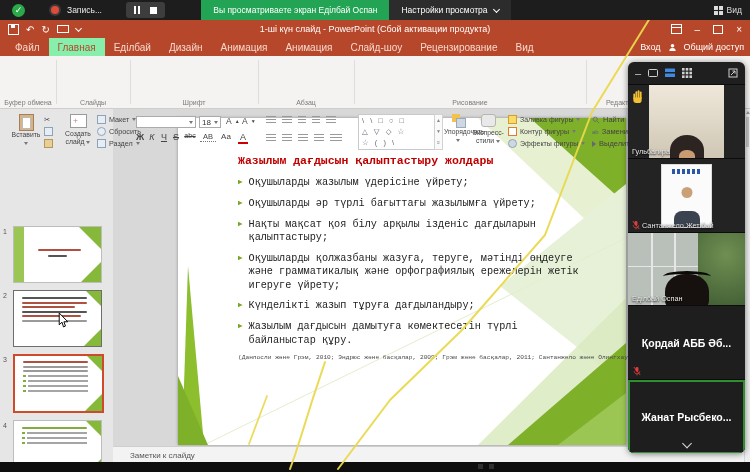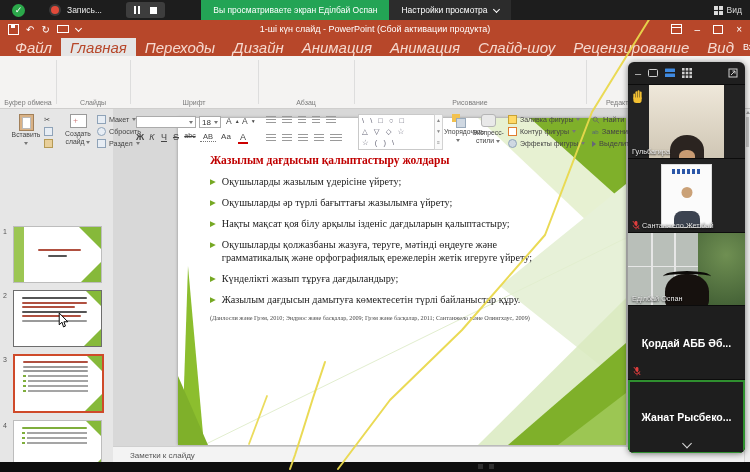--- a/index.html
+++ b/index.html
@@ -24,22 +24,22 @@
   .saveic{width:9px;height:9px;border:1px solid #fff;position:relative;display:inline-block;}
   .saveic:before{content:"";position:absolute;left:2px;top:0;width:4px;height:3px;background:#fff;}
   .scric{width:10px;height:6px;border:1px solid #fff;display:inline-block;}
   .wtitle{position:absolute;left:0;right:0;text-align:center;font-size:9px;color:#fff;pointer-events:none;}
   .wctrls{margin-left:auto;display:flex;align-items:center;gap:13px;margin-right:8px;font-size:10px;z-index:2;}
   .restic{width:8px;height:7px;border:1px solid #fff;position:relative;display:inline-block;}
   .optic{width:9px;height:8px;border:1px solid #fff;display:inline-block;position:relative;}
   .optic:before{content:"";position:absolute;left:0;top:2px;right:0;border-top:1px solid #fff;}
   
   .tabsrow{left:0;top:38px;width:750px;height:18px;background:#B7472A;z-index:20;display:flex;align-items:stretch;padding-left:6px;box-sizing:border-box;}
-  .tab{display:flex;align-items:center;padding:0 9px;font-size:15px;color:#f6d9cf;white-space:nowrap;font-style:italic;}
-  .tab.active{background:#e5e5e5;color:#B7472A;}
+  .tab{display:flex;align-items:center;padding:0 9px;font-size:10px;color:#f6d9cf;white-space:nowrap;}
+  .tab.active{background:#86efac;color:#B7472A;}
   .tellme{display:flex;align-items:center;gap:5px;font-size:9px;color:#f3cfc4;margin-left:10px;white-space:nowrap;}
   .rightacct{margin-left:auto;display:flex;align-items:center;gap:7px;margin-right:6px;font-size:9px;color:#fff;white-space:nowrap;}
   
   .ribbon{left:0;top:56px;width:750px;height:52px;background:#f4f3f2;border-bottom:1px solid #cfcecd;z-index:10;}
   .grp-label{position:absolute;bottom:2px;left:0;right:0;text-align:center;font-size:7px;color:#7a7a7a;white-space:nowrap;}
   .gsep{position:absolute;top:4px;bottom:4px;width:1px;background:#ddd;}
   .rbtn-lbl{font-size:6.8px;color:#444;text-align:center;line-height:1.25;}
   .rowbtn{position:absolute;display:flex;align-items:center;gap:3px;font-size:7.2px;color:#444;white-space:nowrap;}
   .mini-ic{display:inline-block;width:7px;height:7px;border:1px solid #8fa3b8;background:#e7edf4;flex:none;}
   .dtri{width:0;height:0;border-left:2.8px solid transparent;border-right:2.8px solid transparent;border-top:3.2px solid #777;display:inline-block;}
@@ -63,21 +63,21 @@
   .bar.dk{background:#555;}
   .brow{display:flex;align-items:center;margin:2.5px 14px 0 8px;gap:2px;}
   .bdot{width:2.5px;height:2.5px;background:#7fae3c;flex:none;}
   .brow i{flex:1;height:1.8px;background:#a5a5a5;display:block;}
   .pane-scroll{left:104px;top:108px;width:9px;height:354px;background:#f1f1f1;border-left:1px solid #ddd;box-sizing:border-box;}
   .notesbar{left:113px;top:446px;width:631px;height:16px;background:#f3f3f3;border-top:1px solid #cfcfcf;display:flex;align-items:center;z-index:6;}
   .bottomstrip{left:0;top:462px;width:750px;height:10px;background:#0e0e0e;z-index:40;}
   .rstrip{left:745px;top:108px;width:5px;height:354px;background:#efefef;z-index:4;}
   
   .slide{left:178px;top:118px;width:448px;height:327px;background:#fff;box-shadow:0 0 3px rgba(0,0,0,.35);z-index:6;}
-  .slide-content{position:absolute;left:32px;top:36px;width:344px;font-family:Liberation Serif, serif;color:#222;z-index:2;}
+  .slide-content{position:absolute;left:60px;top:36px;width:344px;font-family:Liberation Mono, monospace;color:#222;z-index:2;}
   .s-title{color:#C00000;font-weight:bold;font-size:11.5px;margin-bottom:9px;}
   .s-h{font-weight:bold;font-size:10.6px;margin-bottom:5px;color:#151515;}
   .s-p{font-size:10.2px;line-height:1.42;margin-bottom:7px;}
   .s-b{display:flex;gap:6px;font-size:10.2px;line-height:1.3;margin-bottom:7.5px;}
   .s-b .bm{color:#76A823;font-size:7.5px;line-height:1.8;flex:none;}
   .s-cite{font-size:6.2px;color:#4a4a4a;margin-top:1px;white-space:nowrap;}
   
   .vpanel{left:628px;top:62px;width:117px;height:391px;background:#1f1f1f;z-index:50;border-radius:6px;box-shadow:0 1px 6px rgba(0,0,0,.5);overflow:hidden;}
   .vhead{height:22px;display:flex;align-items:center;gap:7px;padding:0 7px;}
   .vmin{color:#cfcfcf;font-size:11px;line-height:10px;}
@@ -135,21 +135,21 @@
       <span class="optic"></span>
       <span>–</span>
       <span class="restic"></span>
       <span>×</span>
     </div>
   </div>
 
   <div class="abs tabsrow">
     <div class="tab">Файл</div>
     <div class="tab active">Главная</div>
-    <div class="tab">Переходы</div>
+    <div class="tab">Еділбай</div>
     <div class="tab">Дизайн</div>
     <div class="tab">Анимация</div>
     <div class="tab">Анимация</div>
     <div class="tab">Слайд-шоу</div>
     <div class="tab">Рецензирование</div>
     <div class="tab">Вид</div>
     <div class="rightacct">
       <span>Вход</span>
       <svg width="9" height="9" viewBox="0 0 10 10">
           <circle cx="5" cy="3" r="2" fill="#fff"></circle>

